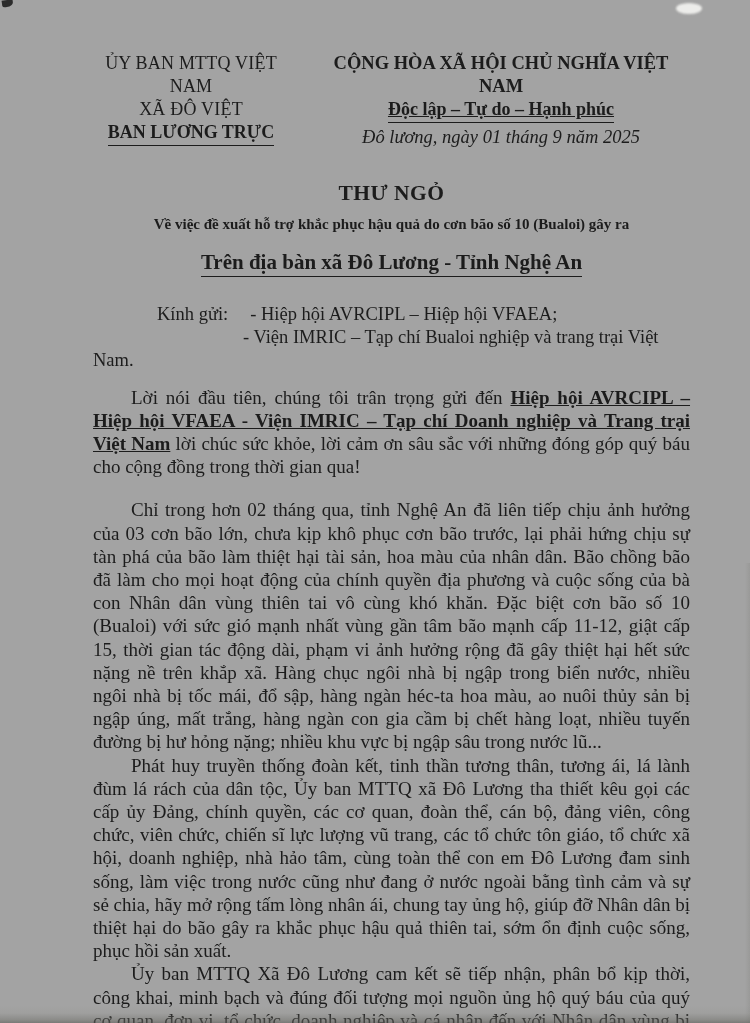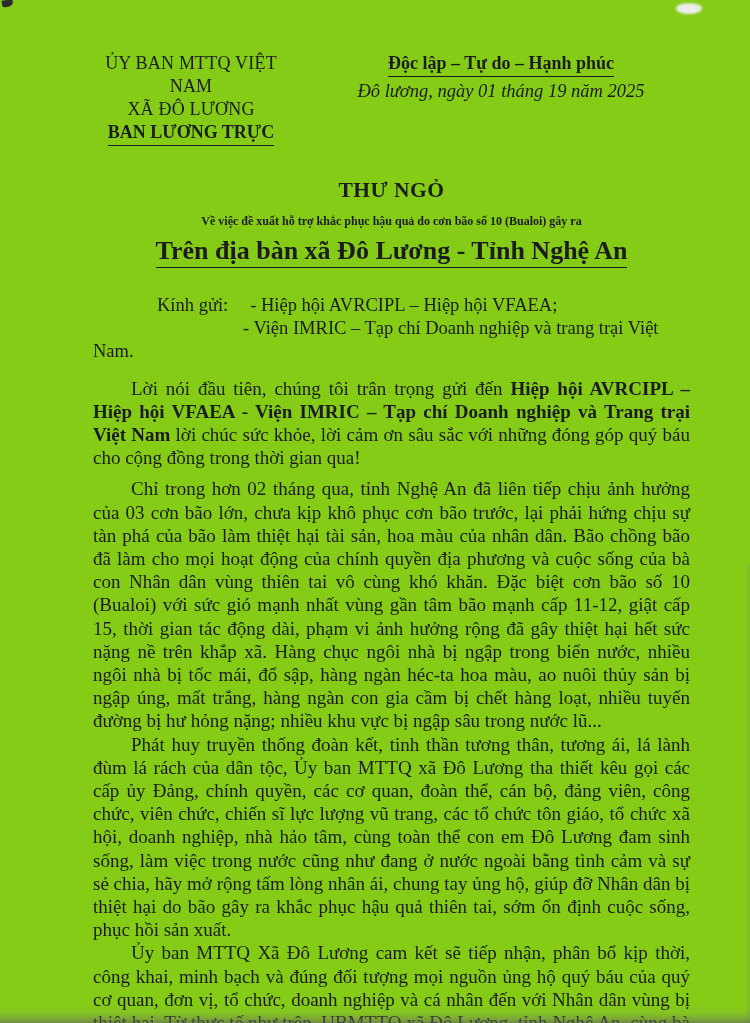--- a/index.html
+++ b/index.html
@@ -1,20 +1,20 @@
 <!DOCTYPE html>
 <html lang="vi"><head>
 <meta charset="utf-8">
 <style>
   html,body{margin:0;padding:0;background:#e9e9e7;}
   .page{
     position:relative;
     width:750px;height:1023px;
     margin:0 auto;
-    background:#84cc16;
+    background:#a3a3a3;
     overflow:hidden;
     font-family:"Liberation Serif","DejaVu Serif",serif;
     color:#1c1c1c;
   }
   .content{
     position:absolute;
     left:93px;top:0;
     width:597px;
     padding-top:52px;
   }
@@ -23,40 +23,40 @@
   .hdr-left{width:212px;margin-left:-8px;text-align:center;font-size:18px;line-height:23px;}
   .hdr-left .l1,.hdr-left .l2{font-weight:normal;letter-spacing:.2px;}
   .hdr-left .l3{font-weight:bold;}
   .hdr-right{width:378px;text-align:center;font-size:18px;line-height:23px;}
   .hdr-right .r1{font-weight:bold;font-size:18.5px;}
   .hdr-right .r3{font-style:italic;font-size:18.5px;margin-top:3px;}
   .u{display:inline-block;border-bottom:1.6px solid #1c1c1c;padding-bottom:1px;}
   
   .title-block{margin-top:32px;text-align:center;}
   .title-main{font-weight:bold;font-size:21.5px;letter-spacing:.5px;}
-  .title-subject{font-weight:bold;font-size:12px;margin-top:6px;line-height:24px;}
-  .title-scope{font-weight:bold;font-size:26px;margin-top:3px;}
+  .title-subject{font-weight:bold;font-size:15px;margin-top:6px;line-height:24px;}
+  .title-scope{font-weight:bold;font-size:21px;margin-top:14px;}
   
   .sal{margin-top:26px;font-weight:normal;font-size:18.5px;line-height:23.2px;}
   .sal-line1{white-space:nowrap;}
   .sal-label{display:inline-block;margin-left:64px;}
   .sal-item1{display:inline-block;margin-left:22px;}
   .sal-item2{margin-left:150px;white-space:nowrap;}
   .sal-item3{margin-left:0;}
   
   .body-text{margin-top:13px;}
   .body-text p{
     margin:0;
     font-size:19px;
     line-height:23.2px;
     text-align:justify;
     text-indent:38px;
   }
-  .body-text p.sp{margin-top:8px;}
-  .b{font-weight:bold;}
+  .body-text p.sp{margin-top:20px;}
+  .b{font-weight:bold;text-decoration:underline;}
   
   .corner-mark{
     position:absolute;top:0;left:2px;width:11px;height:7px;
     background:#2c2c2c;border-radius:0 0 60% 30%;transform:rotate(-8deg);
   }
   .top-smudge{
     position:absolute;top:3px;left:676px;width:26px;height:11px;
     background:#ececea;border-radius:50%;filter:blur(1px);
   }
   .bottom-shadow{
@@ -74,40 +74,41 @@
 <div class="page">
 
   <div class="corner-mark"></div>
   <div class="top-smudge"></div>
 
   <div class="content">
 
     <div class="hdr">
       <div class="hdr-left">
         <div class="l1">ỦY BAN MTTQ VIỆT NAM</div>
-        <div class="l2">XÃ ĐÔ LƯƠNG</div>
+        <div class="l2">XÃ ĐÔ VIỆT</div>
         <div class="l3"><span class="u">BAN LƯƠNG TRỰC</span></div>
       </div>
       <div class="hdr-right">
+        <div class="r1">CỘNG HÒA XÃ HỘI CHỦ NGHĨA VIỆT NAM</div>
         <div class="r2"><span class="u b">Độc lập – Tự do – Hạnh phúc</span></div>
-        <div class="r3">Đô lương, ngày 01 tháng 19 năm 2025</div>
+        <div class="r3">Đô lương, ngày 01 tháng 9 năm 2025</div>
       </div>
     </div>
 
     <div class="title-block">
       <div class="title-main">THƯ NGỎ</div>
       <div class="title-subject">Về việc đề xuất hỗ trợ khắc phục hậu quả do cơn bão số 10 (Bualoi) gây ra</div>
       <div class="title-scope"><span class="u">Trên địa bàn xã Đô Lương - Tỉnh Nghệ An</span></div>
     </div>
 
     <div class="sal">
       <div class="sal-line1">
         <span class="sal-label">Kính gửi:</span><span class="sal-item1">- Hiệp hội AVRCIPL – Hiệp hội VFAEA;</span>
       </div>
-      <div class="sal-item2">- Viện IMRIC – Tạp chí Doanh nghiệp và trang trại Việt</div>
+      <div class="sal-item2">- Viện IMRIC – Tạp chí Bualoi nghiệp và trang trại Việt</div>
       <div class="sal-item3">Nam.</div>
     </div>
 
     <div class="body-text">
       <p><span>Lời nói đầu tiên, chúng tôi trân trọng gửi đến </span><span class="b">Hiệp hội AVRCIPL – Hiệp hội VFAEA - Viện IMRIC – Tạp chí Doanh nghiệp và Trang trại Việt Nam</span><span> lời chúc sức khỏe, lời cảm ơn sâu sắc với những đóng góp quý báu cho cộng đồng trong thời gian qua!</span></p>
       <p class="sp">Chỉ trong hơn 02 tháng qua, tỉnh Nghệ An đã liên tiếp chịu ảnh hưởng của 03 cơn bão lớn, chưa kịp khô phục cơn bão trước, lại phải hứng chịu sự tàn phá của bão làm thiệt hại tài sản, hoa màu của nhân dân. Bão chồng bão đã làm cho mọi hoạt động của chính quyền địa phương và cuộc sống của bà con Nhân dân vùng thiên tai vô cùng khó khăn. Đặc biệt cơn bão số 10 (Bualoi) với sức gió mạnh nhất vùng gần tâm bão mạnh cấp 11-12, giật cấp 15, thời gian tác động dài, phạm vi ảnh hưởng rộng đã gây thiệt hại hết sức nặng nề trên khắp xã. Hàng chục ngôi nhà bị ngập trong biển nước, nhiều ngôi nhà bị tốc mái, đổ sập, hàng ngàn héc-ta hoa màu, ao nuôi thủy sản bị ngập úng, mất trắng, hàng ngàn con gia cầm bị chết hàng loạt, nhiều tuyến đường bị hư hỏng nặng; nhiều khu vực bị ngập sâu trong nước lũ...</p>
       <p>Phát huy truyền thống đoàn kết, tinh thần tương thân, tương ái, lá lành đùm lá rách của dân tộc, Ủy ban MTTQ xã Đô Lương tha thiết kêu gọi các cấp ủy Đảng, chính quyền, các cơ quan, đoàn thể, cán bộ, đảng viên, công chức, viên chức, chiến sĩ lực lượng vũ trang, các tổ chức tôn giáo, tổ chức xã hội, doanh nghiệp, nhà hảo tâm, cùng toàn thể con em Đô Lương đam sinh sống, làm việc trong nước cũng như đang ở nước ngoài bằng tình cảm và sự sẻ chia, hãy mở rộng tấm lòng nhân ái, chung tay ủng hộ, giúp đỡ Nhân dân bị thiệt hại do bão gây ra khắc phục hậu quả thiên tai, sớm ổn định cuộc sống, phục hồi sản xuất.</p>
       <p>Ủy ban MTTQ Xã Đô Lương cam kết sẽ tiếp nhận, phân bổ kịp thời, công khai, minh bạch và đúng đối tượng mọi nguồn ủng hộ quý báu của quý cơ quan, đơn vị, tổ chức, doanh nghiệp và cá nhân đến với Nhân dân vùng bị thiệt hại. Từ thực tế như trên, UBMTTQ xã Đô Lương, tỉnh Nghệ An, cùng bà con nhân dân xã Đô Lương rất mong Quý Cơ quan, quanh nghiệp, nhà hảo tâm hỗ trợ, ủng hộ.</p>
     </div>
 

